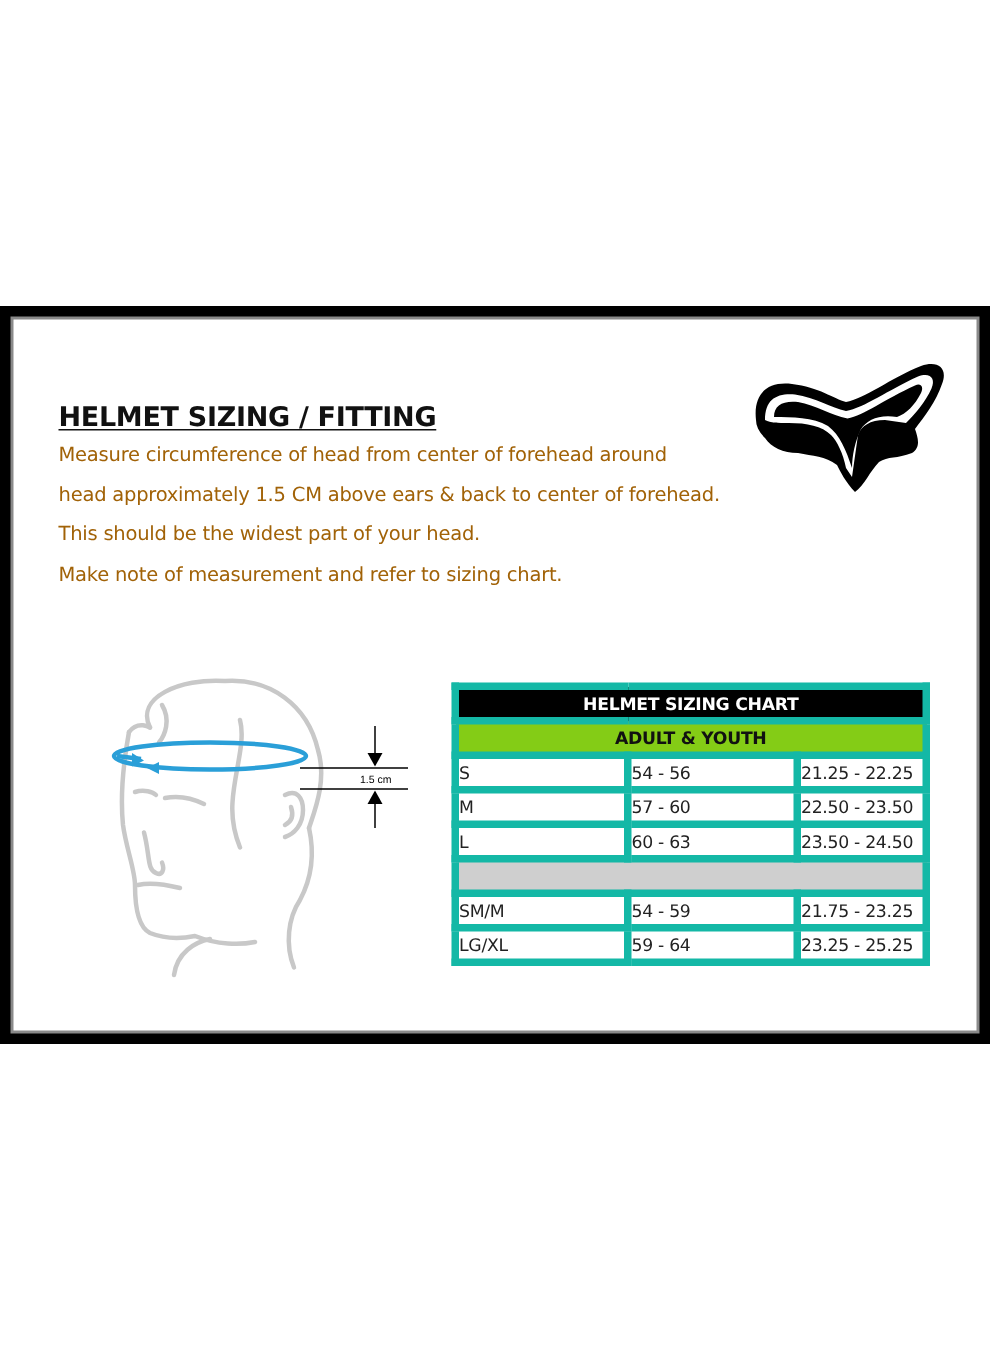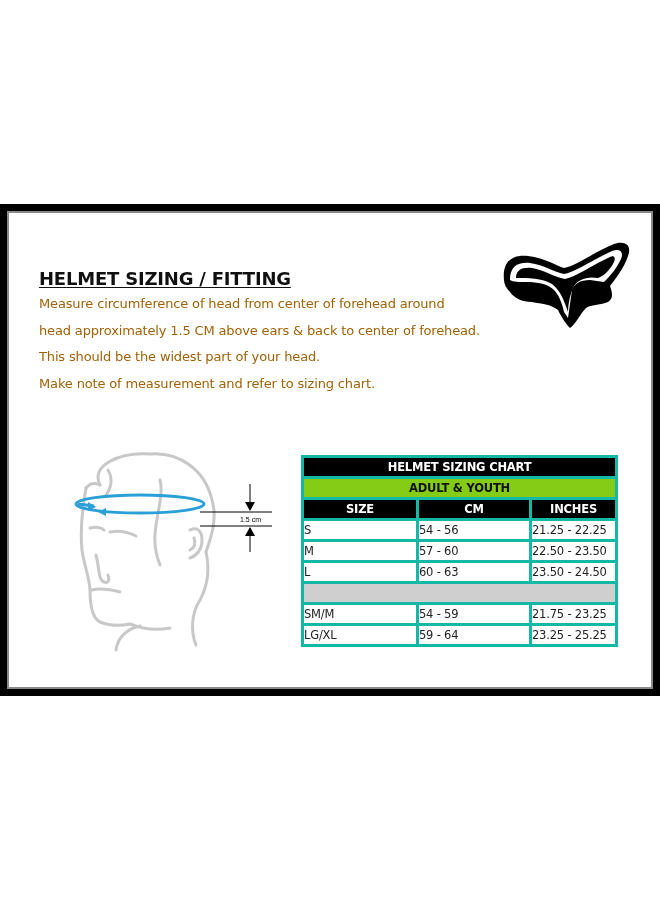--- a/index.html
+++ b/index.html
@@ -5,21 +5,21 @@
     html, body { margin: 0; padding: 0; background: #ffffff; }
     body { width: 660px; height: 900px; position: relative; overflow: hidden; font-family: "DejaVu Sans", sans-serif; color: #222; }
     .frame { position: absolute; left: 0; top: 204px; width: 660px; height: 492px; background: #000; }
     .frame-inner { position: absolute; left: 7px; top: 7px; right: 7px; bottom: 7px; background: #8a8a8a; }
     .frame-white { position: absolute; left: 2px; top: 2px; right: 2px; bottom: 2px; background: #fff; }
     .heading { position: absolute; left: 39px; top: 268px; font-size: 18px; font-weight: bold; color: #111; text-decoration: underline; text-underline-offset: 2px; letter-spacing: -0.2px; }
     .para { position: absolute; left: 39px; font-size: 13px; color: #a16207; letter-spacing: -0.15px; white-space: nowrap; }
     .logo { position: absolute; left: 498px; top: 232px; width: 134px; height: 100px; }
     .head-illus { position: absolute; left: 60px; top: 440px; width: 230px; height: 230px; }
     table.chart { position: absolute; left: 301px; top: 455px; width: 314px; border-collapse: collapse; font-size: 11.5px; table-layout: fixed; }
-    table.chart td, table.chart th { height: 18px; padding: 0; border: 3px solid #14b8a6; line-height: 18px; letter-spacing: -0.2px; }
+    table.chart td, table.chart th { height: 18px; padding: 0; border: 5px solid #14b8a6; line-height: 18px; letter-spacing: -0.2px; }
     .row-title th { background: #000; color: #fff; font-weight: bold; font-size: 11.5px; border-color: #000; }
     .row-sub th { background: #84cc16; color: #111; font-weight: bold; }
     .row-head th { background: #000; color: #fff; font-weight: bold; border-color: #000; }
     .row-spacer td { background: #cfcfcf; height: 17px; }
     .row-data td { background: #fff; color: #222; }
     col.c1 { width: 115px; } col.c2 { width: 113px; } col.c3 { width: 86px; }
   </style>
 </head>
 <body>
 
@@ -80,25 +80,20 @@
       <col class="c2">
       <col class="c3">
     </colgroup>
   <tbody>
       <tr class="row-title">
     <th colspan="3">HELMET SIZING CHART</th>
   </tr>
   <tr class="row-sub">
     <th colspan="3">ADULT &amp; YOUTH</th>
   </tr>
-  <tr class="row-head">
-    <th>SIZE</th>
-    <th>CM</th>
-    <th>INCHES</th>
-  </tr>
   <tr class="row-data">
     <td>S</td>
     <td>54 - 56</td>
     <td>21.25 - 22.25</td>
   </tr>
   <tr class="row-data">
     <td>M</td>
     <td>57 - 60</td>
     <td>22.50 - 23.50</td>
   </tr>

